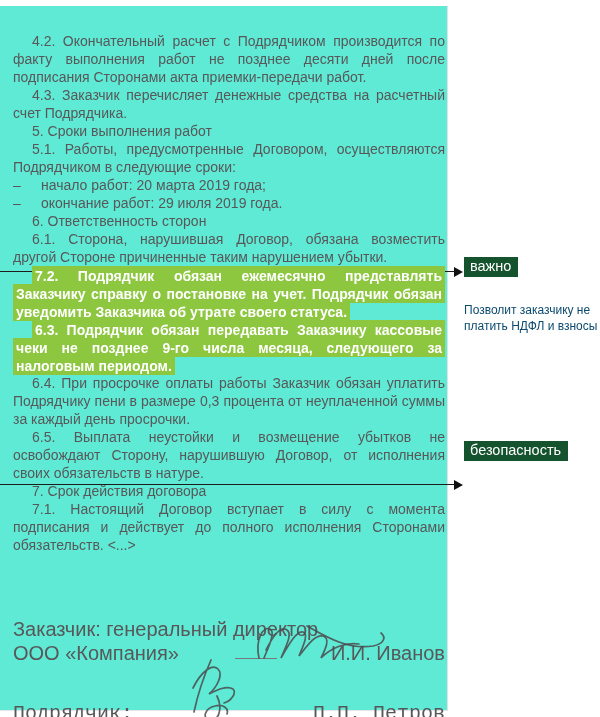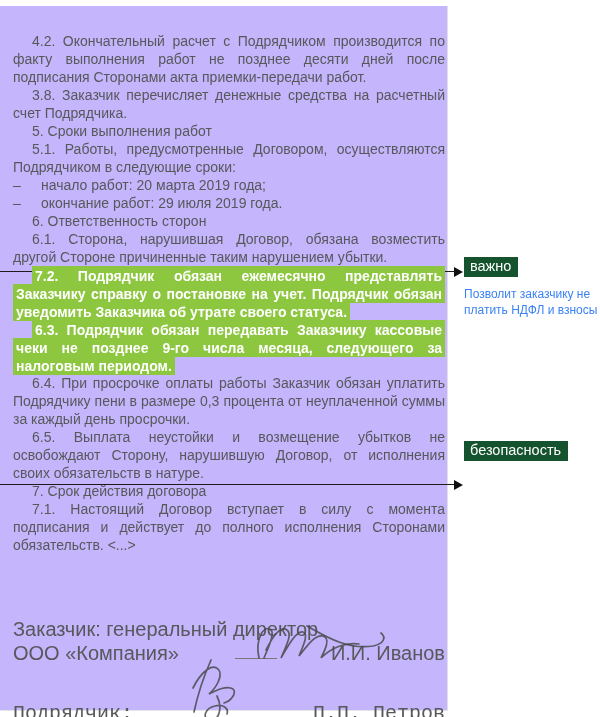--- a/index.html
+++ b/index.html
@@ -8,21 +8,21 @@
     position:relative;
     background:#ffffff;
     font-family:"Liberation Sans", sans-serif;
     overflow:hidden;
   }
   
   .page {
     position:absolute;
     left:0; top:6px;
     width:448px; height:705px;
-    background:#c4b5fd;
+    background:#5eead4;
     border-right:1px solid #e2e2e4;
     border-bottom:1px solid #e6e6e8;
   }
   .content {
     position:absolute;
     left:13px; top:26px;
     width:432px;
     z-index:2;
     font-size:14px;
     line-height:18px;
@@ -69,24 +69,24 @@
   #note-2 { top:441px; }
   .badge {
     display:inline-block;
     background:#14532d;
     color:#ffffff;
     font-size:14.5px;
     line-height:17px;
     padding:1px 7px 2px 6px;
   }
   .note-text {
-    margin-top:9px;
+    margin-top:25px;
     font-size:12px;
     line-height:16px;
-    color:#3b82f6;
+    color:#0c4a6e;
     text-align:left;
   }
 
   
   .sig-block {
     position:absolute;
     left:13px; top:614px;
     width:432px;
     z-index:2;
     font-size:20px;
@@ -112,21 +112,21 @@
     stroke-linecap:round;
     opacity:0.85;
   }
 </style>
 </head>
 <body>
 
 <div class="page">
   <div class="content">
     <p class="para">4.2. Окончательный расчет с Подрядчиком производится по факту выполнения работ не позднее десяти дней после подписания Сторонами акта приемки-передачи работ.</p>
-    <p class="para">3.8. Заказчик перечисляет денежные средства на расчетный счет Подрядчика.</p>
+    <p class="para">4.3. Заказчик перечисляет денежные средства на расчетный счет Подрядчика.</p>
     <p class="para">5. Сроки выполнения работ</p>
     <p class="para">5.1. Работы, предусмотренные Договором, осуществляются Подрядчиком в следующие сроки:</p>
     <p class="li">
       <span class="dash">–</span>
       <span>начало работ: 20 марта 2019 года;</span>
     </p>
     <p class="li">
       <span class="dash">–</span>
       <span>окончание работ: 29 июля 2019 года.</span>
     </p>

